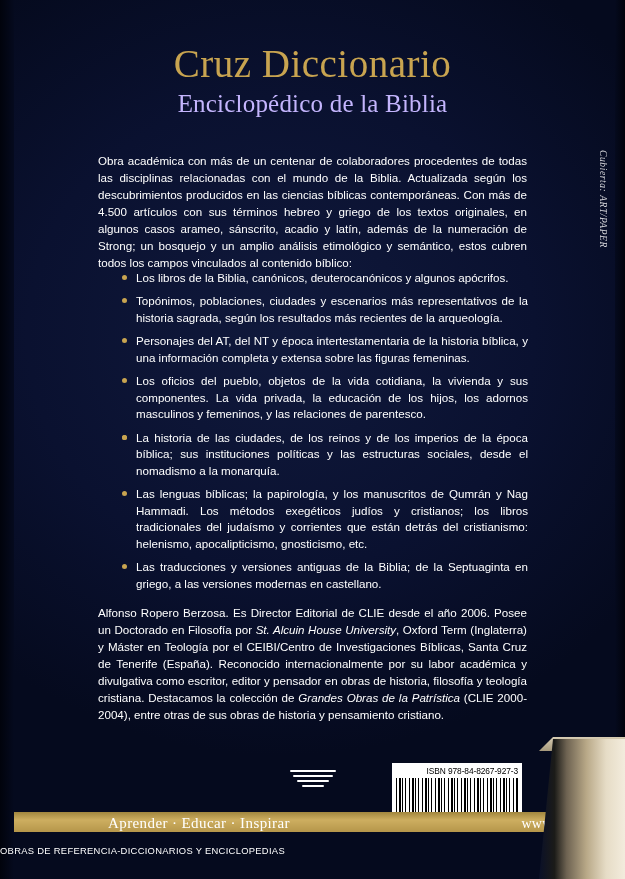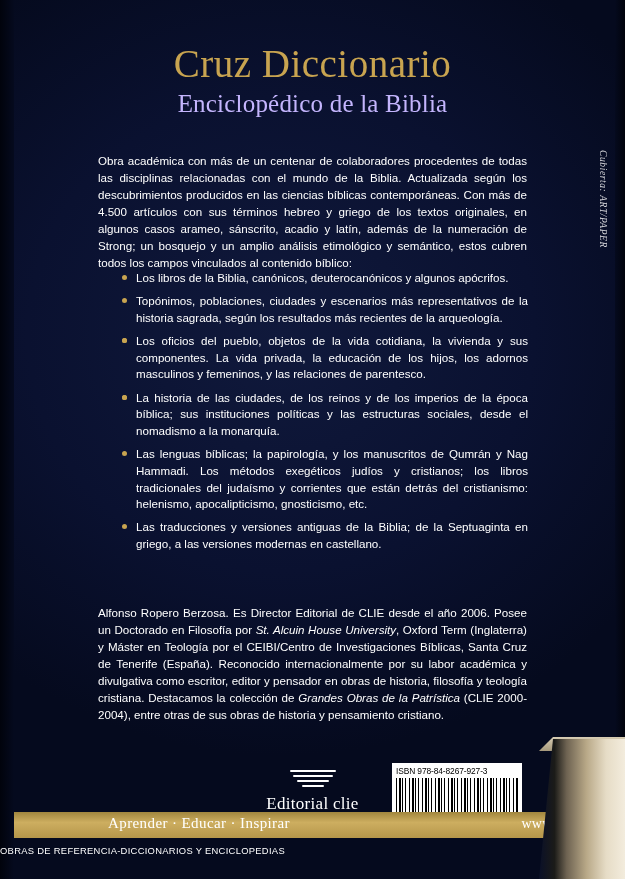--- a/index.html
+++ b/index.html
@@ -158,21 +158,21 @@
     color: #ffffff;
     letter-spacing: 0.3px;
   }
 
   
   .gold-band {
     position: absolute;
     left: 14px;
     right: 10px;
     top: 812px;
-    height: 26px;
+    height: 20px;
     background: linear-gradient(to bottom, #a1863e 0%, #cdae60 40%, #b5964a 100%);
   }
   .band-slogan {
     position: absolute;
     left: 0;
     top: 3px;
     width: 370px;
     text-align: center;
     font-family: "Liberation Serif", serif;
     font-size: 15px;
@@ -206,21 +206,21 @@
     top: 763px;
     width: 130px;
     height: 62px;
     background: #ffffff;
     padding: 3px 4px 2px 4px;
     box-sizing: border-box;
   }
   .isbn-text {
     font-size: 8.4px;
     color: #000000;
-    text-align: left;
+    text-align: right;
     font-family: "Liberation Sans", sans-serif;
     letter-spacing: -0.1px;
   }
   .bars {
     margin-top: 2px;
     height: 36px;
     width: 122px;
     background:
       repeating-linear-gradient(to right,
         #000 0px, #000 1px, #fff 1px, #fff 3px,
@@ -278,20 +278,21 @@
     <div class="bullet-item">
       <span class="dot"></span>
       <span>Los libros de la Biblia, canónicos, deuterocanónicos y algunos apócrifos.</span>
     </div>
     <div class="bullet-item">
       <span class="dot"></span>
       <span>Topónimos, poblaciones, ciudades y escenarios más representativos de la historia sagrada, según los resultados más recientes de la arqueología.</span>
     </div>
     <div class="bullet-item">
       <span class="dot"></span>
+      <span>Personajes del AT, del NT y época intertestamentaria de la historia bíblica, y una información completa y extensa sobre las figuras femeninas.</span>
     </div>
     <div class="bullet-item">
       <span class="dot"></span>
       <span>Los oficios del pueblo, objetos de la vida cotidiana, la vivienda y sus componentes. La vida privada, la educación de los hijos, los adornos masculinos y femeninos, y las relaciones de parentesco.</span>
     </div>
     <div class="bullet-item">
       <span class="dot"></span>
     </div>
     <div class="bullet-item">
       <span class="dot"></span>
@@ -311,21 +312,20 @@
     <span>Alfonso Ropero Berzosa. Es Director Editorial de CLIE desde el año 2006. Posee un Doctorado en Filosofía por </span><i>St. Alcuin House University</i><span>, Oxford Term (Inglaterra) y Máster en Teología por el CEIBI/Centro de Investigaciones Bíblicas, Santa Cruz de Tenerife (España). Reconocido internacionalmente por su labor académica y divulgativa como escritor, editor y pensador en obras de historia, filosofía y teología cristiana. Destacamos la colección de </span><i>Grandes Obras de la Patrística</i><span> (CLIE 2000-2004), entre otras de sus obras de historia y pensamiento cristiano.</span>
   </div>
 
   <div class="publisher">
     <div class="logo-mark">
       <span class="ln"></span>
         <span class="ln"></span>
         <span class="ln"></span>
         <span class="ln"></span>
     </div>
-    <div class="publisher-name">Editorial clie</div>
   </div>
 
   <div class="barcode-box">
     <div class="isbn-text">ISBN 978-84-8267-927-3</div>
     <div class="bars"></div>
     <div class="barcode-digits">9 788482 679273</div>
   </div>
 
   <div class="gold-band">
     <div class="band-slogan">Aprender · Educar · Inspirar</div>

